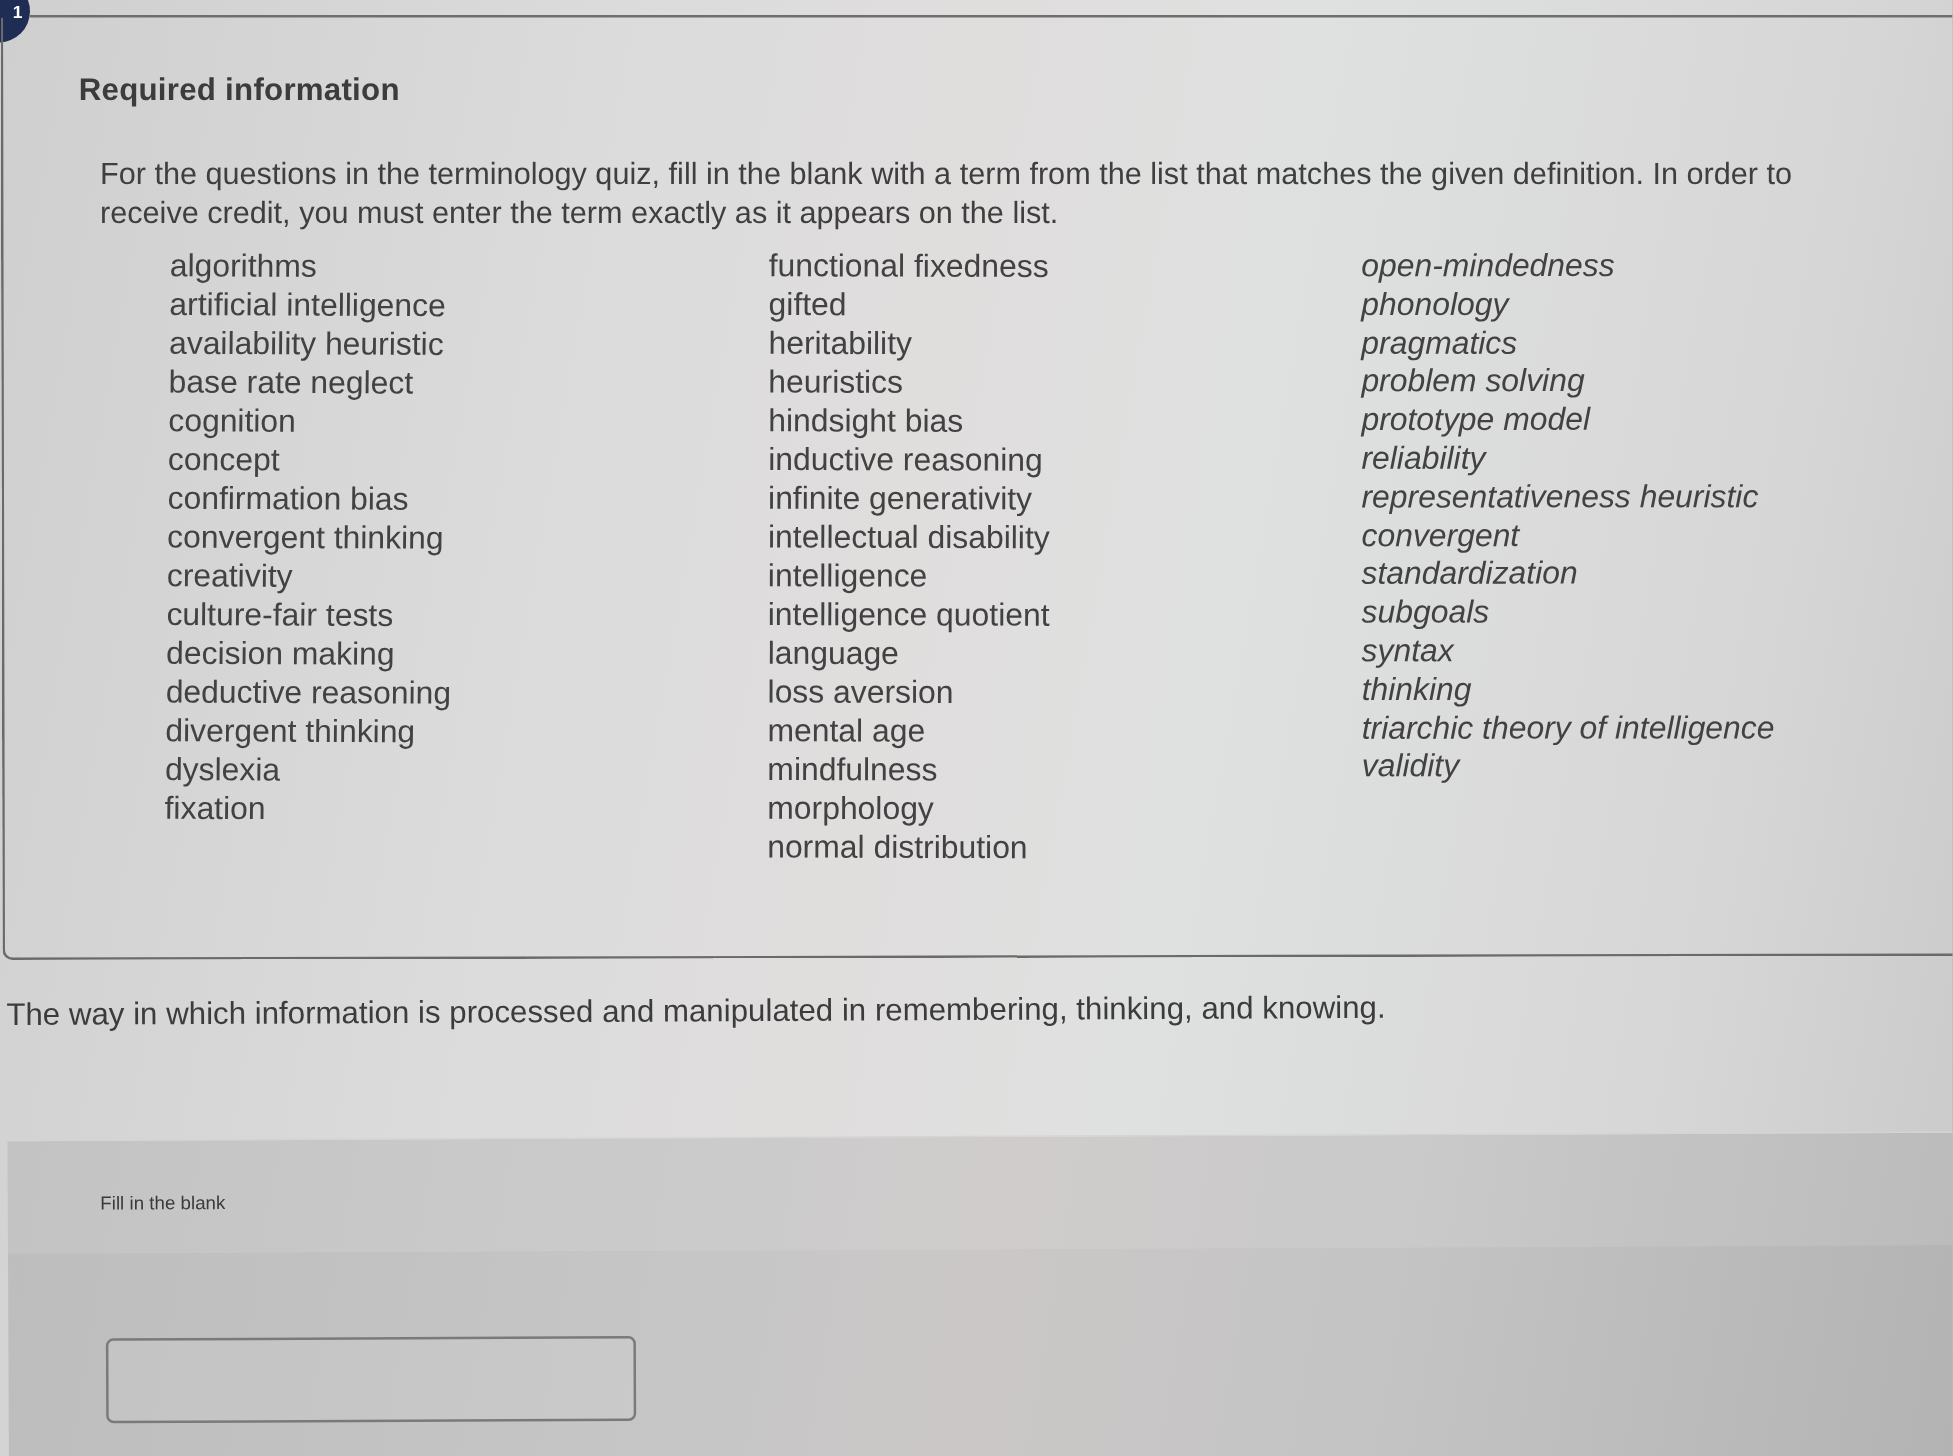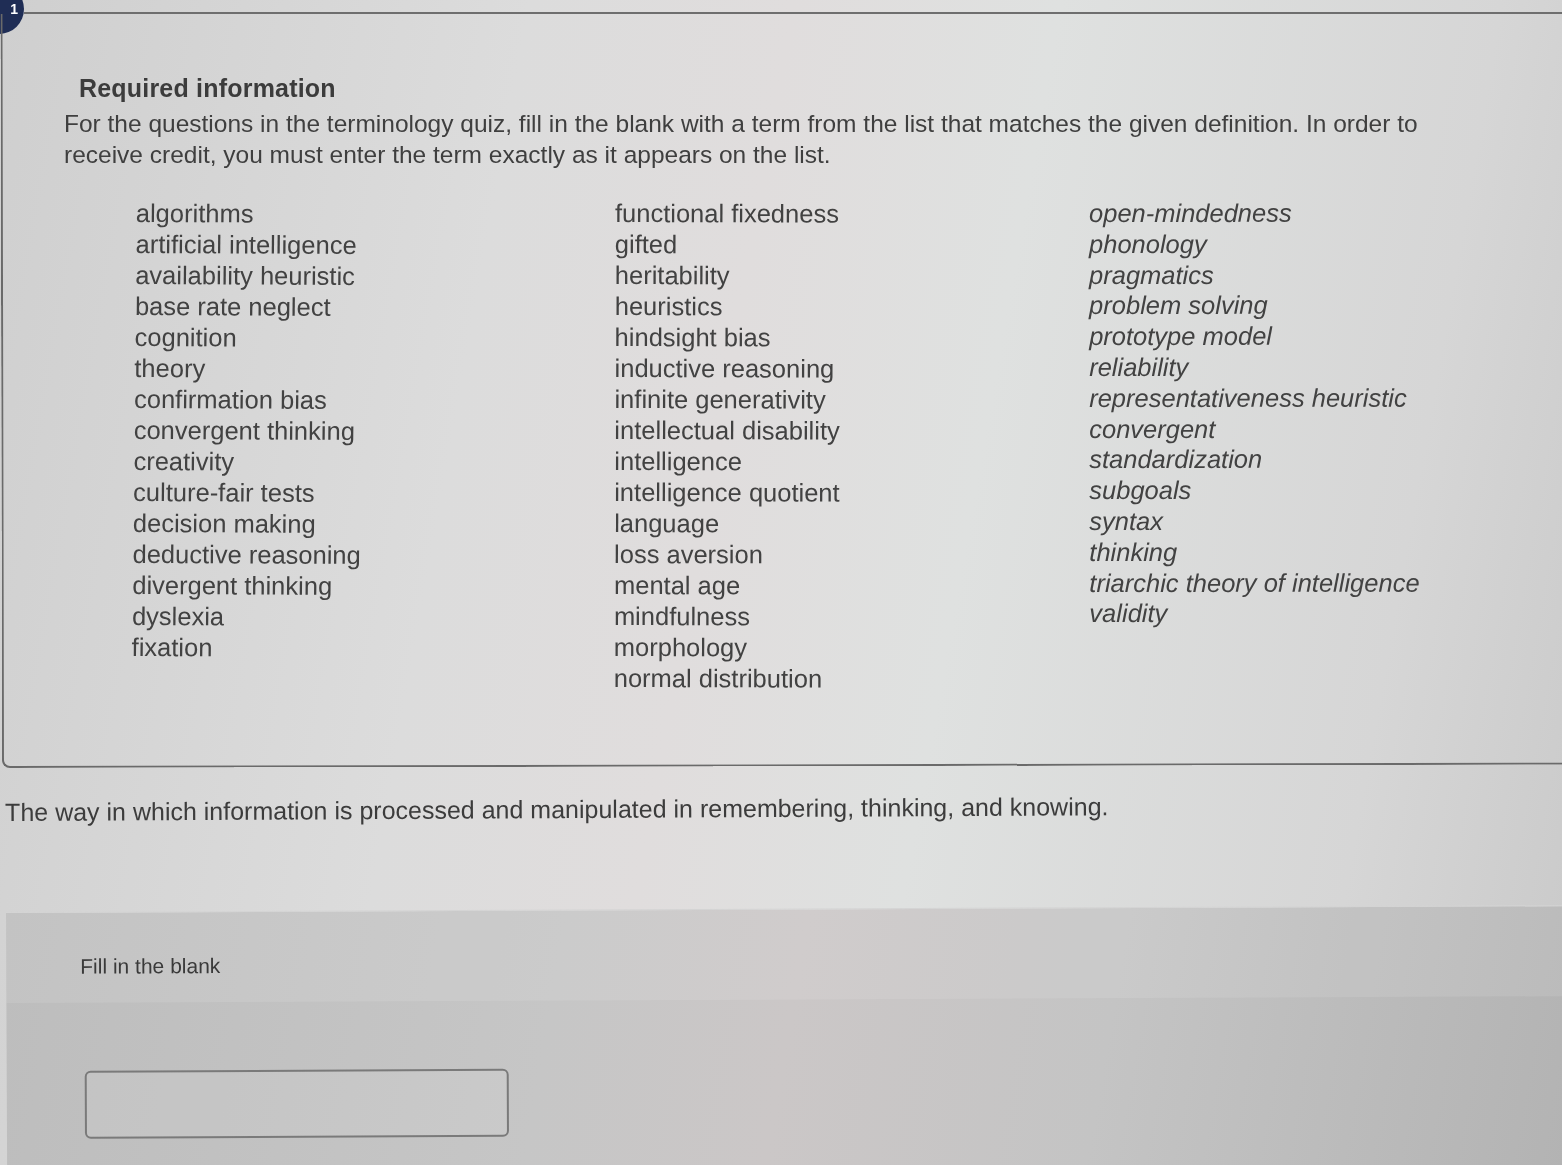--- a/index.html
+++ b/index.html
@@ -112,21 +112,21 @@
       left: 0;
       top: 0;
       right: 0;
       height: 90px;
       background: rgba(255,255,255,0.10);
     }
     .fill-label {
       position: absolute;
       left: 74px;
       top: 42px;
-      font-size: 21px;
+      font-size: 15px;
       color: #3a3a3a;
     }
     .answer-input {
       position: absolute;
       left: 78px;
       top: 158px;
       width: 424px;
       height: 68px;
       border: 2px solid #7a7a7a;
       border-radius: 6px;
@@ -142,30 +142,30 @@
 </head>
 <body>
 
 <div class="badge">
   <span>1</span>
 </div>
 <div class="top-rule"></div>
 
 <section class="info-box"></section>
 
-<h2 class="info-title" style="margin:16px;">Required information</h2>
-<p class="info-text" style="margin:0;">For the questions in the terminology quiz, fill in the blank with a term from the list that matches the given definition. In order to receive credit, you must enter the term exactly as it appears on the list.</p>
+<h2 class="info-title" style="margin:0;">Required information</h2>
+<p class="info-text" style="margin:16px;">For the questions in the terminology quiz, fill in the blank with a term from the list that matches the given definition. In order to receive credit, you must enter the term exactly as it appears on the list.</p>
 
 <ul class="term-col col-1">
   <li>algorithms</li>
   <li>artificial intelligence</li>
   <li>availability heuristic</li>
   <li>base rate neglect</li>
   <li>cognition</li>
-  <li>theory</li>
+  <li>concept</li>
   <li>confirmation bias</li>
   <li>convergent thinking</li>
   <li>creativity</li>
   <li>culture-fair tests</li>
   <li>decision making</li>
   <li>deductive reasoning</li>
   <li>divergent thinking</li>
   <li>dyslexia</li>
   <li>fixation</li>
 </ul>

